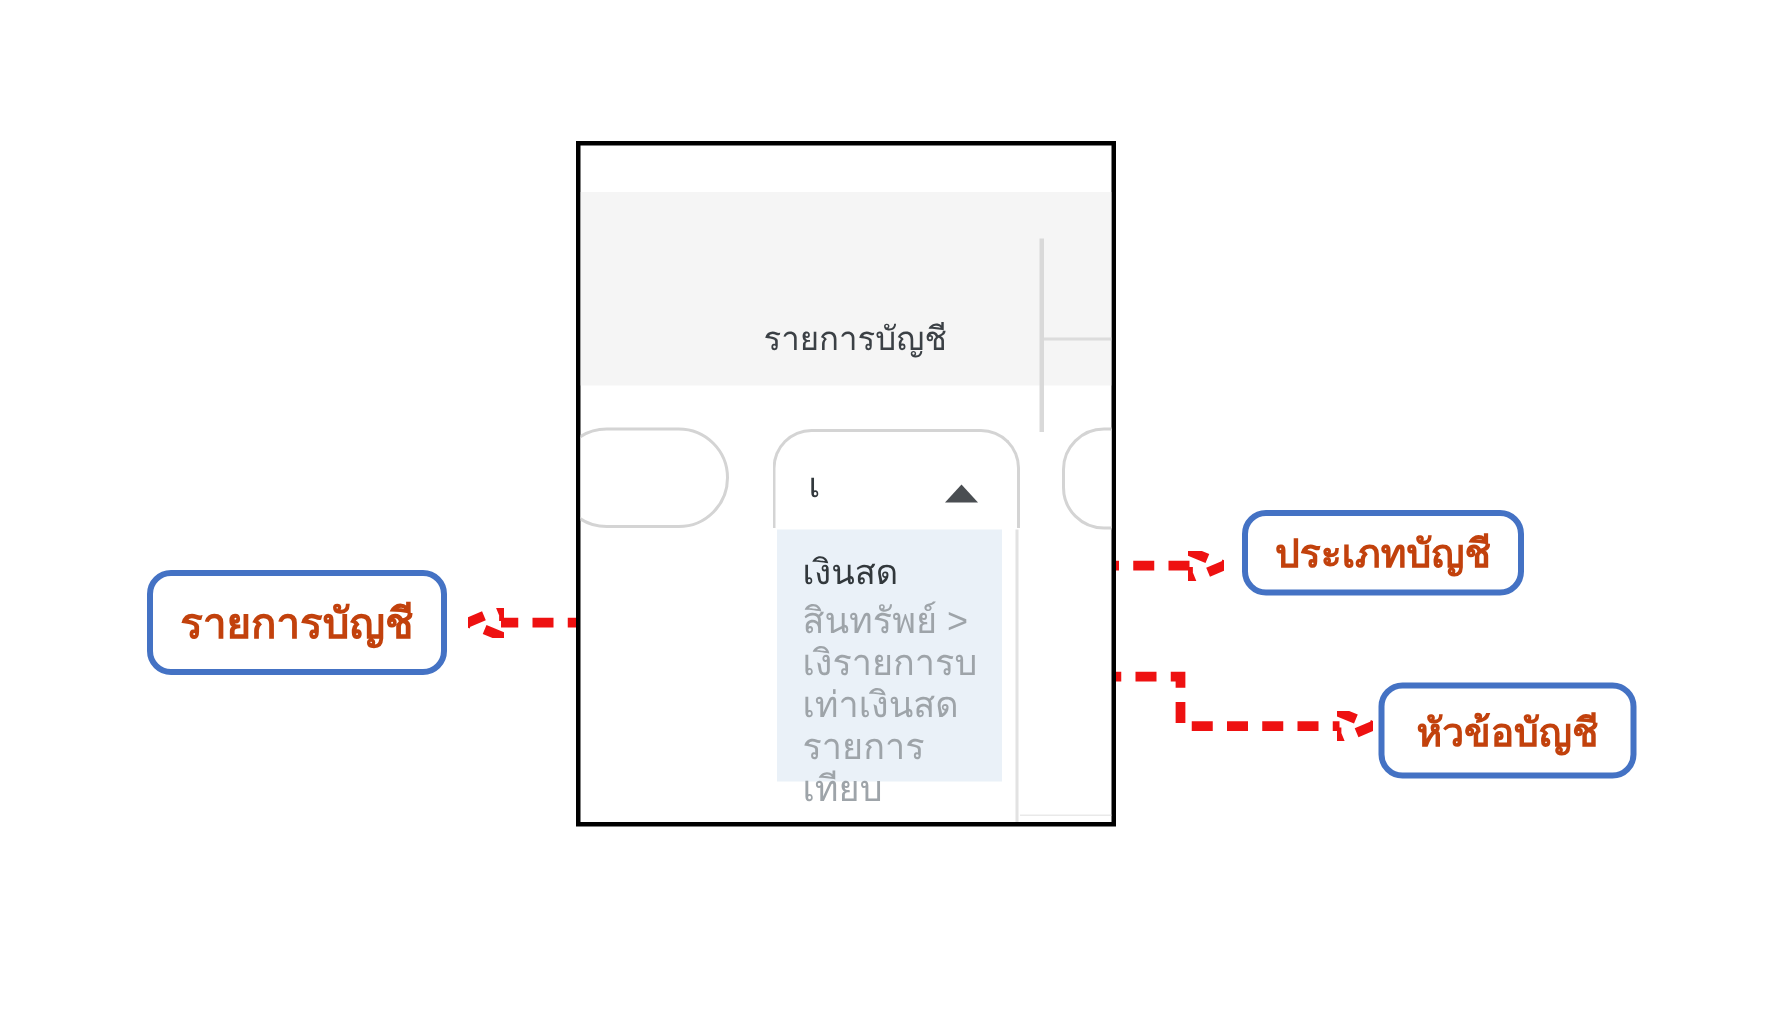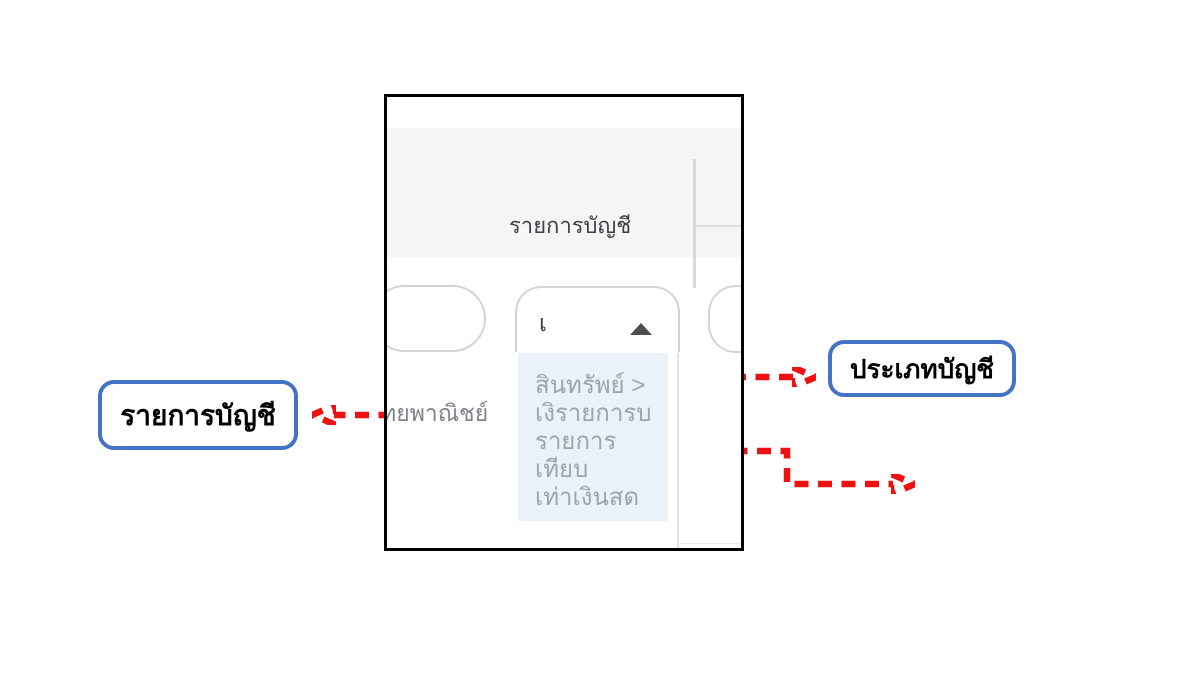--- a/index.html
+++ b/index.html
@@ -56,21 +56,21 @@
   .option-title{font-size:23px;color:var(--c-text-dark);line-height:30px;}
   .option-path{font-size:24px;color:var(--c-text-gray);line-height:28px;margin-top:5px;}
   .option-next{position:absolute;left:19px;top:189px;font-size:23px;
     color:var(--c-text-dark);white-space:nowrap;}
   .row-divider-right{position:absolute;left:293px;top:446px;width:61px;height:1px;
     background:#e9e9e9;}
 
   
   .callout{position:absolute;background:#fff;border:4px solid var(--c-callout-border);
     border-radius:16px;display:flex;align-items:center;justify-content:center;
-    color:#000000;font-weight:bold;white-space:nowrap;}
+    color:#c2410c;font-weight:bold;white-space:nowrap;}
   .callout-left{left:98px;top:380px;width:200px;height:70px;font-size:28px;}
   .callout-right-top{left:828px;top:340px;width:188px;height:57px;font-size:26px;}
   .callout-right-bottom{left:919px;top:455px;width:172px;height:64px;font-size:26px;}
 
   
   .arrow-overlay{position:absolute;left:0;top:0;width:1179px;height:687px;
     pointer-events:none;}
   .arrow-overlay path{stroke:var(--c-arrow);stroke-width:6.5;fill:none;
     stroke-dasharray:14 9.5;}
 </style>
@@ -92,45 +92,46 @@
 
   <div class="frame">
     <div class="frame-inner">
 
       <div class="header-band">
         <div class="header-title">รายการบัญชี</div>
         <div class="col-divider"></div>
         <div class="cell-divider"></div>
       </div>
 
-      <div class="row-text-partial">ทยพาณิชย์</div>
 
       <div class="pill pill-left"></div>
 
       <div class="dropdown-box">
         <span class="dropdown-value">เ</span>
         <span class="triangle-up"></span>
       </div>
 
       <div class="pill pill-right"></div>
 
       <div class="dropdown-panel">
         <div class="option-selected">
+          <div class="option-title">เงินสด</div>
           <div class="option-path">
             <div>สินทรัพย์ &gt;</div>
             <div>เงิรายการบ</div>
+            <div>เท่าเงินสด</div>
             <div>รายการเทียบ</div>
-            <div>เท่าเงินสด</div>
           </div>
         </div>
         <div class="option-next">เงินฝาก</div>
       </div>
 
       <div class="row-divider-right"></div>
     </div>
   </div>
 
   <div class="callout callout-left">รายการบัญชี</div>
 
   <div class="callout callout-right-top">ประเภทบัญชี</div>
 
+  <div class="callout callout-right-bottom">หัวข้อบัญชี</div>
 
 </div>
 
 </body></html>

